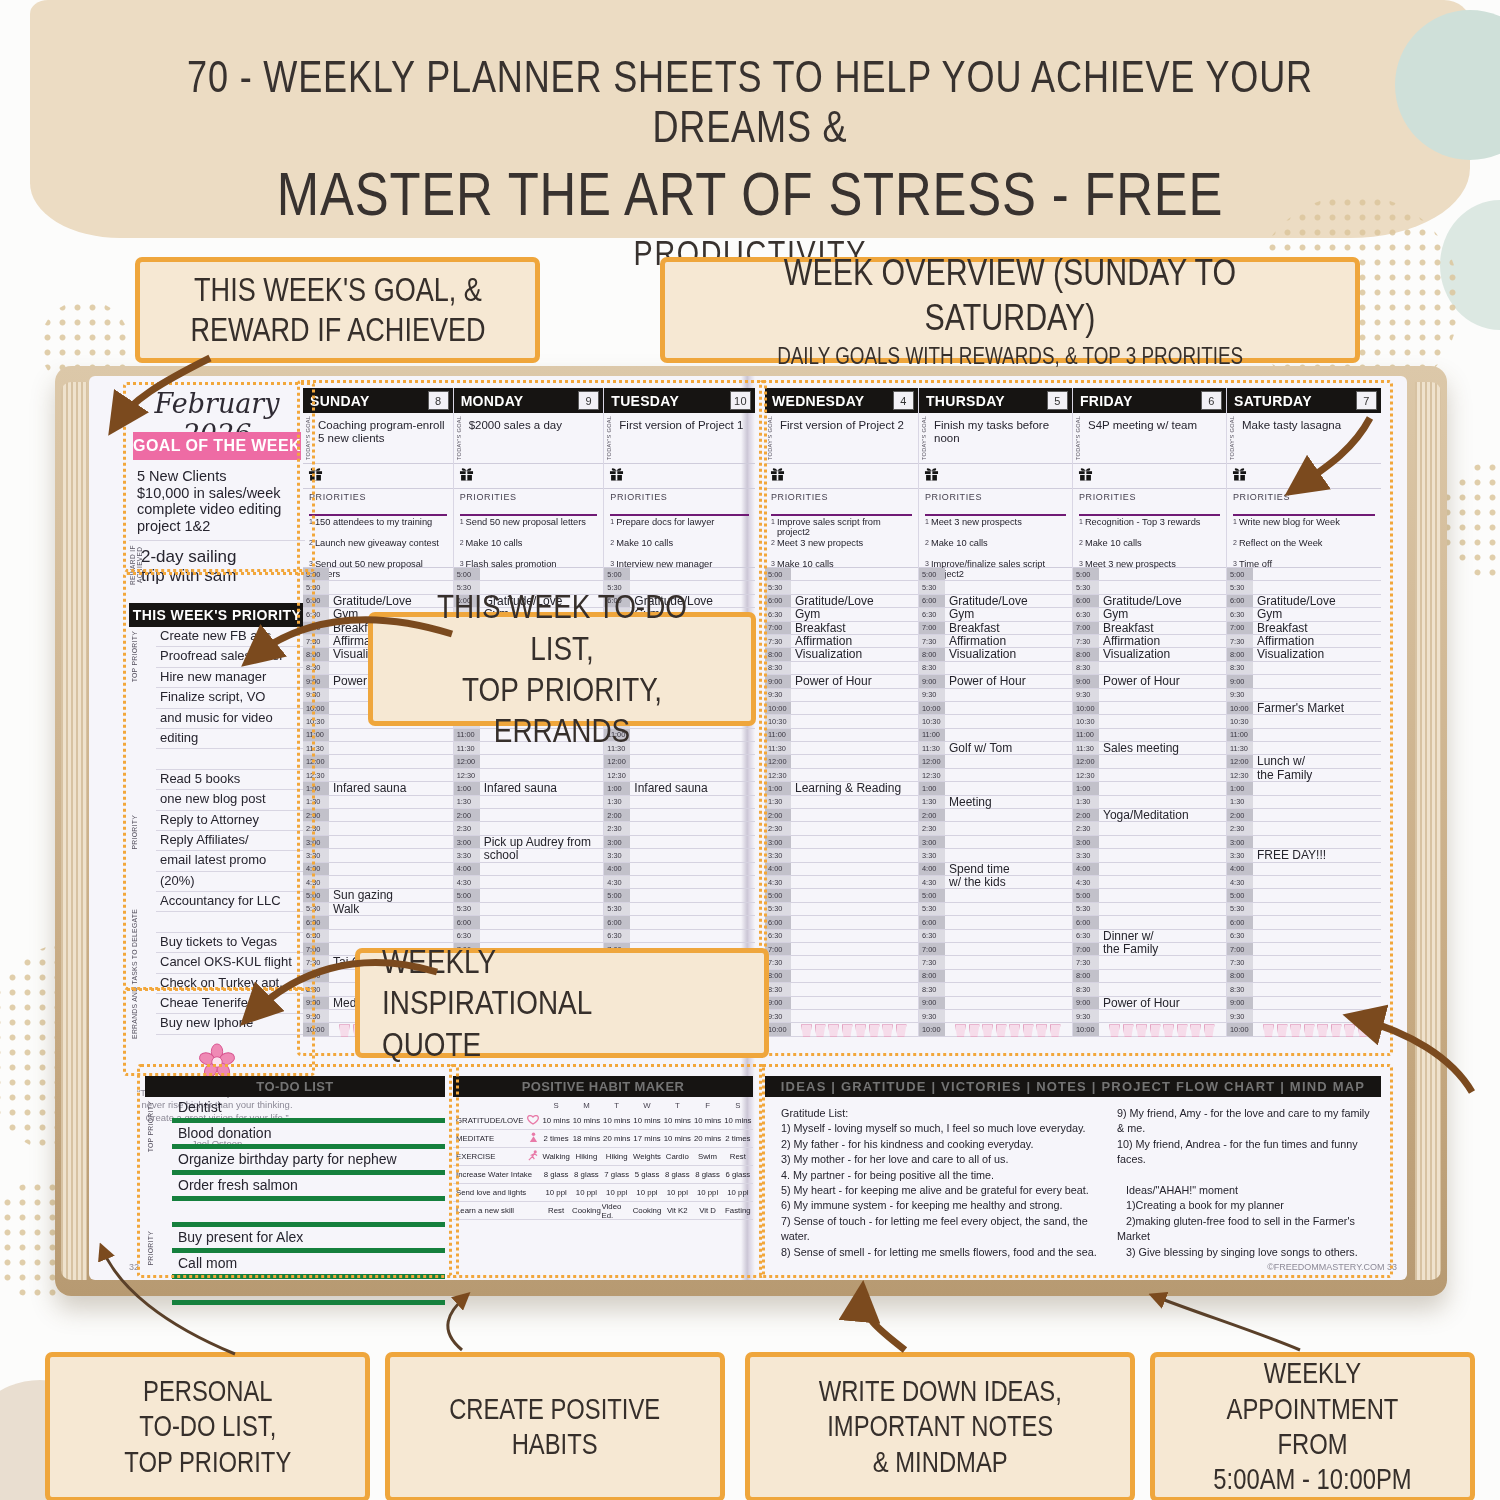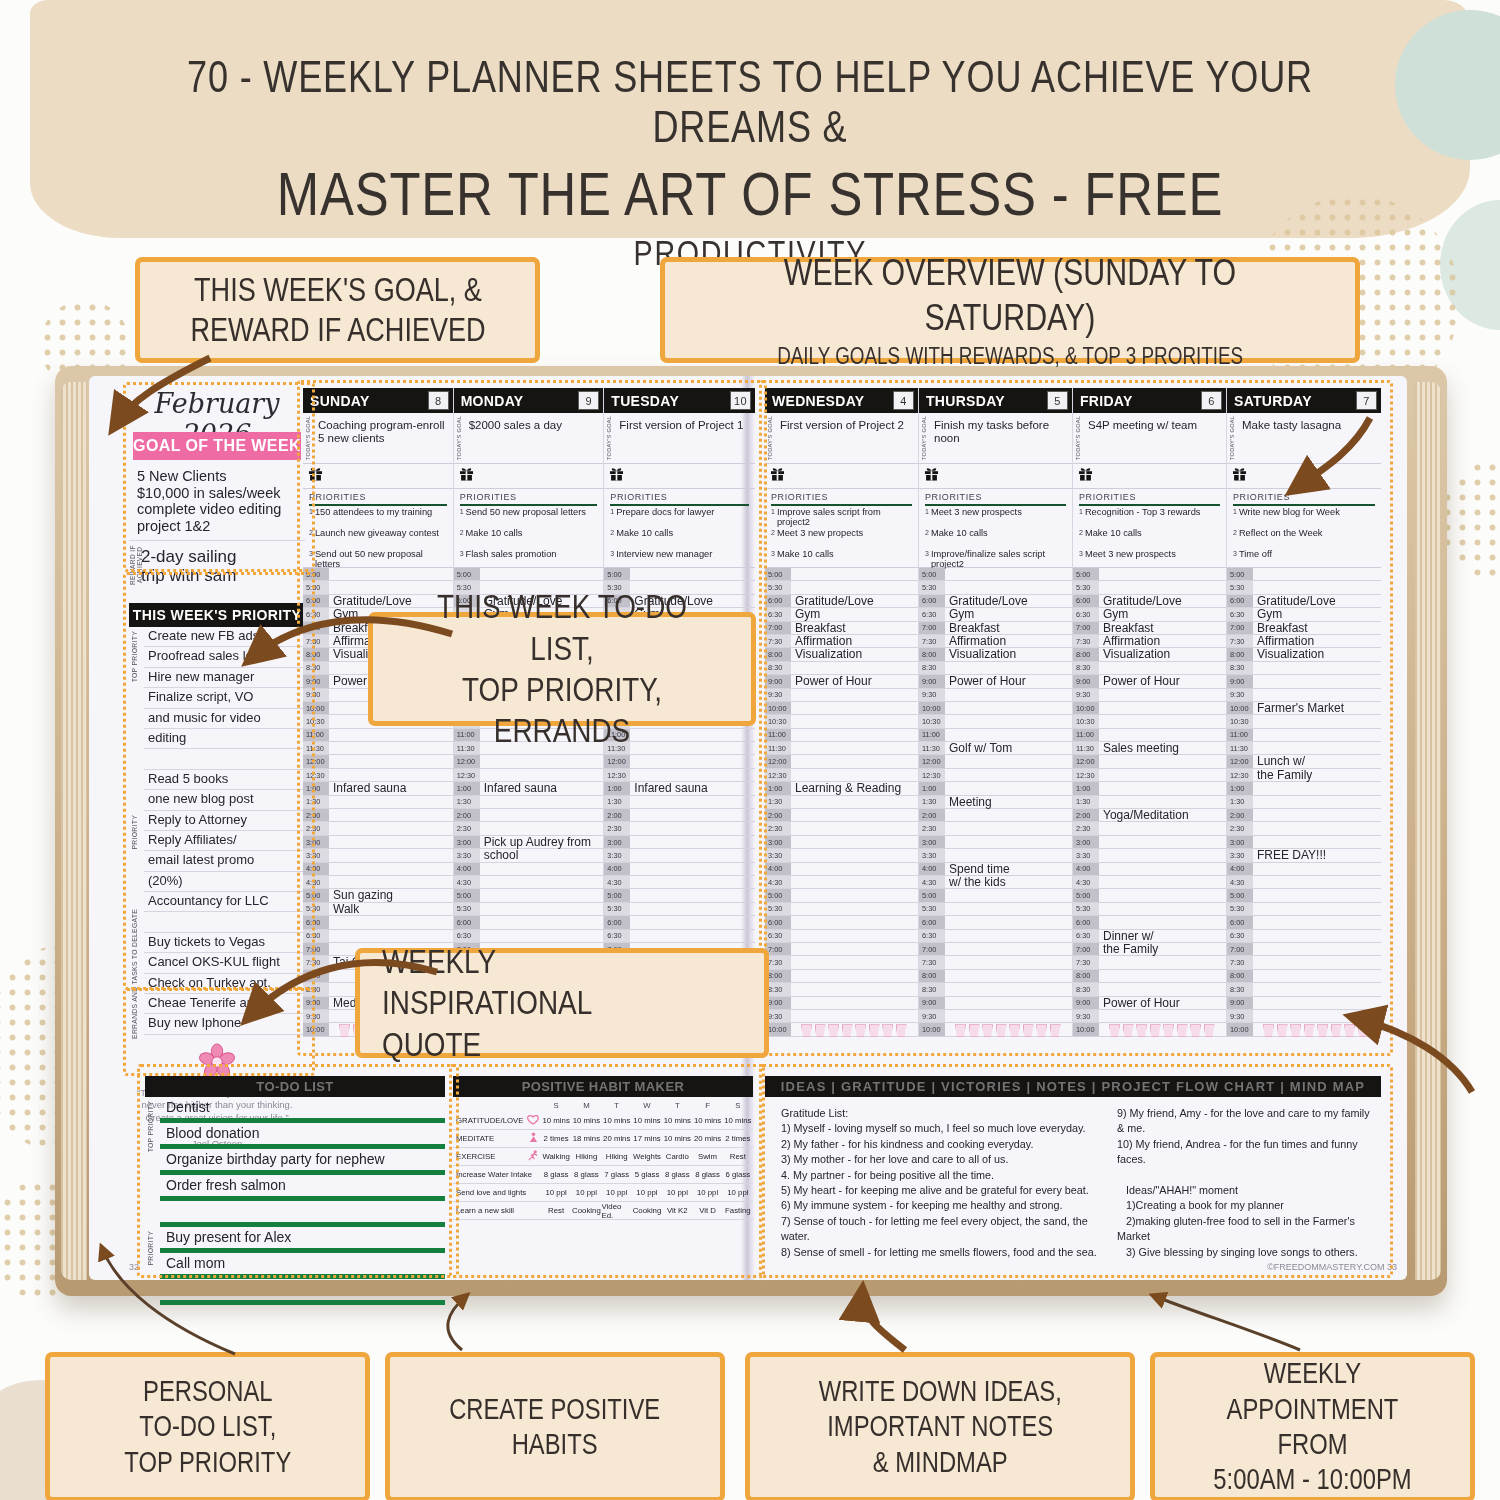--- a/index.html
+++ b/index.html
@@ -51,21 +51,21 @@
   .reward .vlab{writing-mode:vertical-rl;transform:rotate(180deg);font-size:6.5px;color:#5a5663;
     width:12px;text-align:center;letter-spacing:.4px;}
   .reward-text{font-size:17px;line-height:19px;white-space:pre-line;color:#26242e;padding-top:2px;}
   .wp-box{margin-top:12px;}
   .twp-header{background:#161412;color:#fff;font-weight:bold;font-size:14px;text-align:center;
     height:24px;line-height:24px;letter-spacing:.4px;}
   .pgroup{display:flex;}
   .rail{width:15px;position:relative;}
   .railtxt{writing-mode:vertical-rl;transform:rotate(180deg);font-size:6.8px;color:#55505e;
     letter-spacing:.3px;position:absolute;left:2px;top:4px;max-height:100%;white-space:nowrap;}
-  .glines{flex:1;}
+  .glines{flex:1;margin-left:12px;}
   .gline{height:19.4px;border-bottom:1px solid #d8d5e2;font-size:13px;line-height:18px;
     padding-left:4px;white-space:nowrap;color:#26242e;}
   .quote-box{margin-top:8px;text-align:center;}
   .quote-text{font-size:9.5px;color:#8d8a97;line-height:12.5px;padding:2px 8px;}
   .quote-author{font-size:9.5px;color:#8d8a97;margin-top:12px;}
   
   .days{position:absolute;top:12px;display:grid;z-index:1;}
   #left-days{left:214px;width:452px;grid-template-columns:repeat(3,1fr);}
   #right-days{left:676px;width:616px;grid-template-columns:repeat(4,1fr);}
   .day-col{border-right:1px solid #d9d6e4;}
@@ -73,22 +73,22 @@
   .day-header{height:25px;background:#161412;color:#fff;display:flex;justify-content:space-between;
     align-items:center;padding:0 4px 0 7px;font-weight:bold;font-size:14px;letter-spacing:.3px;}
   .date-badge{background:#f2f1f6;color:#333;min-width:19px;height:17px;font-size:11px;font-weight:normal;
     display:flex;align-items:center;justify-content:center;border:1px solid #5a5a5a;}
   .goal-row{height:46px;border-bottom:1px solid #cfccdb;display:flex;padding:2px;}
   .vlabel{writing-mode:vertical-rl;transform:rotate(180deg);font-size:5.6px;color:#5a5663;width:10px;
     text-align:center;letter-spacing:.3px;}
   .goal-text{font-size:11.5px;line-height:13px;padding:4px 0 0 3px;white-space:pre-line;color:#26242e;}
   .gift-row{height:24px;border-bottom:1px solid #cfccdb;display:flex;align-items:center;padding-left:5px;}
   .pri-block{height:75px;border-bottom:1px solid #cfccdb;}
-  .pri-title{font-size:9px;color:#46414f;letter-spacing:.6px;margin:3px 6px 0 6px;padding-bottom:2px;
-    border-bottom:2px solid #14532d;}
+  .pri-title{font-size:9px;color:#46414f;letter-spacing:.6px;margin:3px 6px 0 6px;padding-bottom:12px;
+    border-bottom:2px solid #701a75;}
   .pri-item{height:19px;display:flex;padding:2px 2px 0 6px;overflow:hidden;}
   .pri-num{font-size:7px;color:#46414f;margin-right:2px;}
   .pri-text{font-size:9.3px;line-height:9.6px;color:#26242e;}
   .sched{position:relative;}
   .srow{height:13.4px;display:flex;border-bottom:1px solid #d5d2e0;position:relative;box-sizing:border-box;}
   .stime{width:26px;font-size:7.4px;color:#3a3742;background:#c2c1ca;display:flex;align-items:center;
     padding-left:3px;box-sizing:border-box;flex:none;}
   .srow.half .stime{background:#dcdbe2;}
   .entry{position:absolute;left:30px;top:0;font-size:12px;line-height:13.2px;white-space:pre;
     z-index:2;color:#25242c;}

